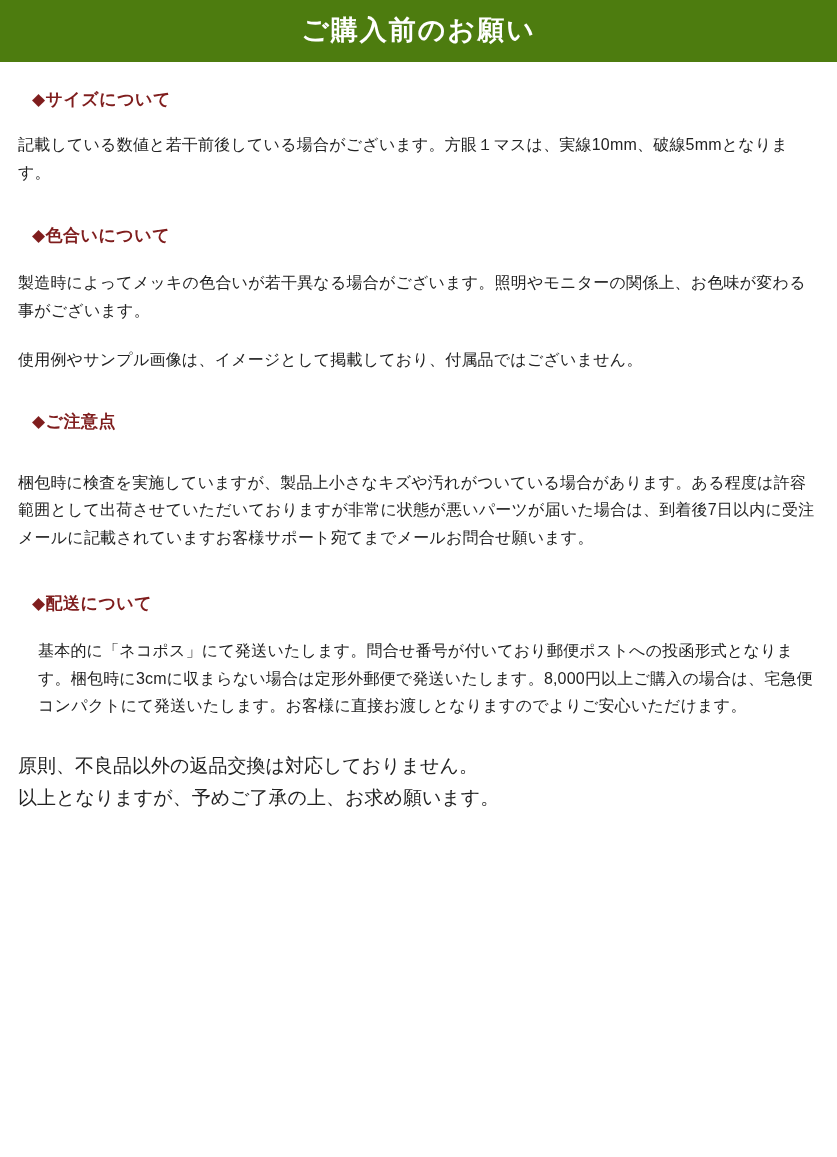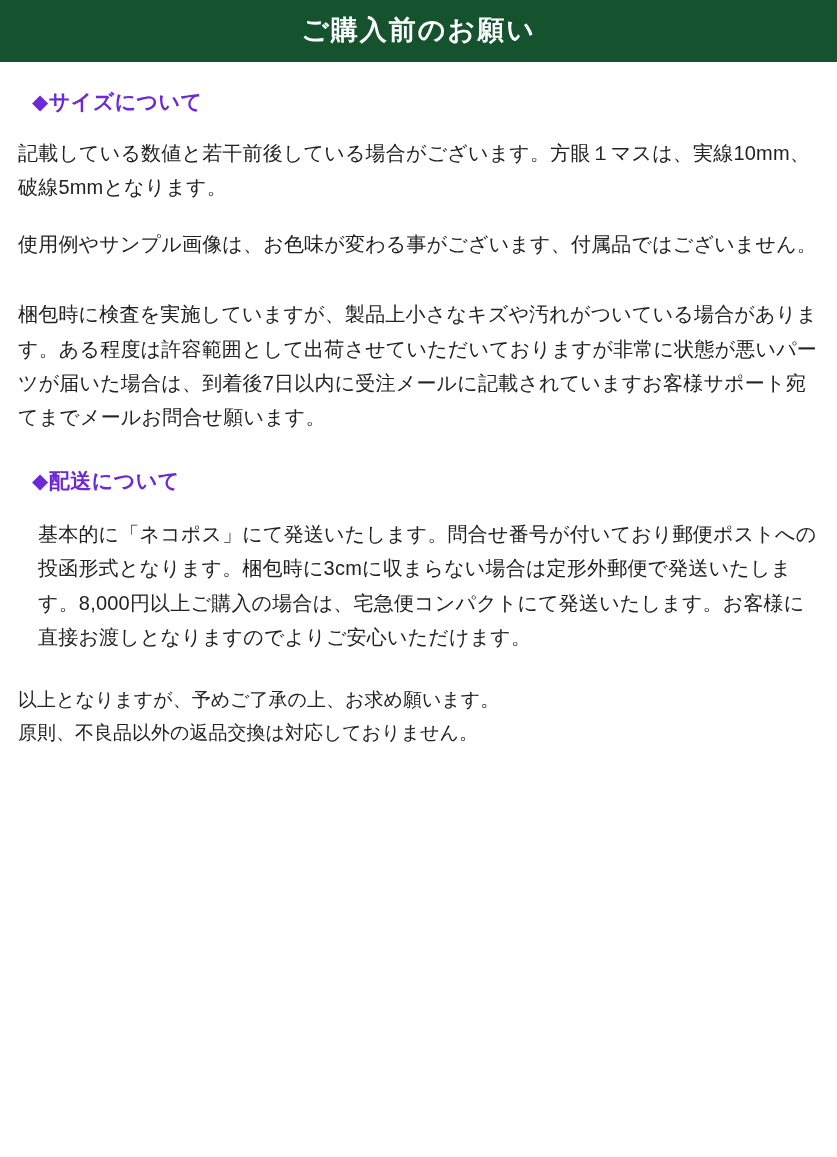--- a/index.html
+++ b/index.html
@@ -17,63 +17,63 @@
   .page {
     position: relative;
     width: 837px;
     height: 1157px;
     box-sizing: border-box;
   }
   
   .header-band {
     position: relative;
     height: 62px;
-    background: #14532d;
+    background: #4d7c0f;
     display: flex;
     align-items: center;
     justify-content: center;
   }
   .header-title {
     font-size: 27px;
     font-weight: bold;
     color: #ffffff;
     letter-spacing: 2px;
     line-height: 1;
     padding-bottom: 2px;
   }
   .content {
     padding: 0 18px 0 18px;
   }
   .section {
     margin: 0;
   }
   .section-heading {
-    font-size: 21px;
+    font-size: 17px;
     font-weight: bold;
-    color: #6d28d9;
+    color: #7f1d1d;
     letter-spacing: 0.5px;
     padding-left: 14px;
   }
   .section-body {
-    font-size: 20px;
+    font-size: 16px;
     line-height: 1.72;
     color: #222222;
     letter-spacing: 0.2px;
   }
   .h-size      { margin-top: 26px; }
   .b-size      { margin-top: 20px; }
   .h-color     { margin-top: 38px; }
   .b-color     { margin-top: 22px; }
   .h-sample    { margin-top: 38px; }
   .b-sample    { margin-top: 22px; }
   .h-caution   { margin-top: 36px; }
   .b-caution   { margin-top: 36px; }
   .h-stock     { margin-top: 36px; }
   .b-stock     { margin-top: 22px; }
-  .h-ship      { margin-top: 32px; }
+  .h-ship      { margin-top: 41px; }
   .b-ship      { margin-top: 22px; margin-left: 20px; }
   .closing {
     margin-top: 30px;
     font-size: 19px;
     line-height: 1.72;
     color: #222222;
   }
 </style>
 </head>
 <body>
@@ -84,34 +84,39 @@
     <div class="header-title">ご購入前のお願い</div>
   </div>
 
   <div class="content">
 
     <div class="section">
       <div class="section-heading h-size">◆サイズについて</div>
       <div class="section-body b-size">記載している数値と若干前後している場合がございます。方眼１マスは、実線10mm、破線5mmとなります。</div>
     </div>
 
-
     <div class="section">
-      <div class="section-body b-sample">使用例やサンプル画像は、お色味が変わる事がございます、付属品ではございません。</div>
+      <div class="section-heading h-color">◆色合いについて</div>
+      <div class="section-body b-color">製造時によってメッキの色合いが若干異なる場合がございます。照明やモニターの関係上、お色味が変わる事がございます。</div>
     </div>
 
     <div class="section">
+      <div class="section-body b-sample">使用例やサンプル画像は、イメージとして掲載しており、付属品ではございません。</div>
+    </div>
+
+    <div class="section">
+      <div class="section-heading h-caution">◆ご注意点</div>
       <div class="section-body b-caution">梱包時に検査を実施していますが、製品上小さなキズや汚れがついている場合があります。ある程度は許容範囲として出荷させていただいておりますが非常に状態が悪いパーツが届いた場合は、到着後7日以内に受注メールに記載されていますお客様サポート宛てまでメールお問合せ願います。</div>
     </div>
 
 
     <div class="section">
       <div class="section-heading h-ship">◆配送について</div>
       <div class="section-body b-ship">基本的に「ネコポス」にて発送いたします。問合せ番号が付いており郵便ポストへの投函形式となります。梱包時に3cmに収まらない場合は定形外郵便で発送いたします。8,000円以上ご購入の場合は、宅急便コンパクトにて発送いたします。お客様に直接お渡しとなりますのでよりご安心いただけます。</div>
     </div>
 
     <div class="closing">
+      <div>原則、不良品以外の返品交換は対応しておりません。</div>
       <div>以上となりますが、予めご了承の上、お求め願います。</div>
-      <div>原則、不良品以外の返品交換は対応しておりません。</div>
     </div>
 
   </div>
 </div>
 
 </body></html>

